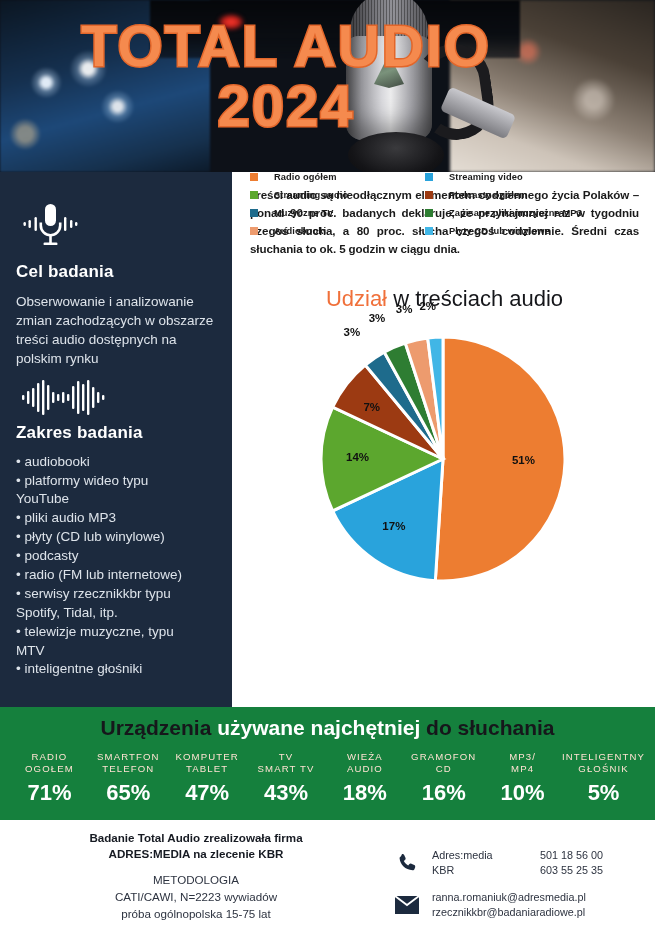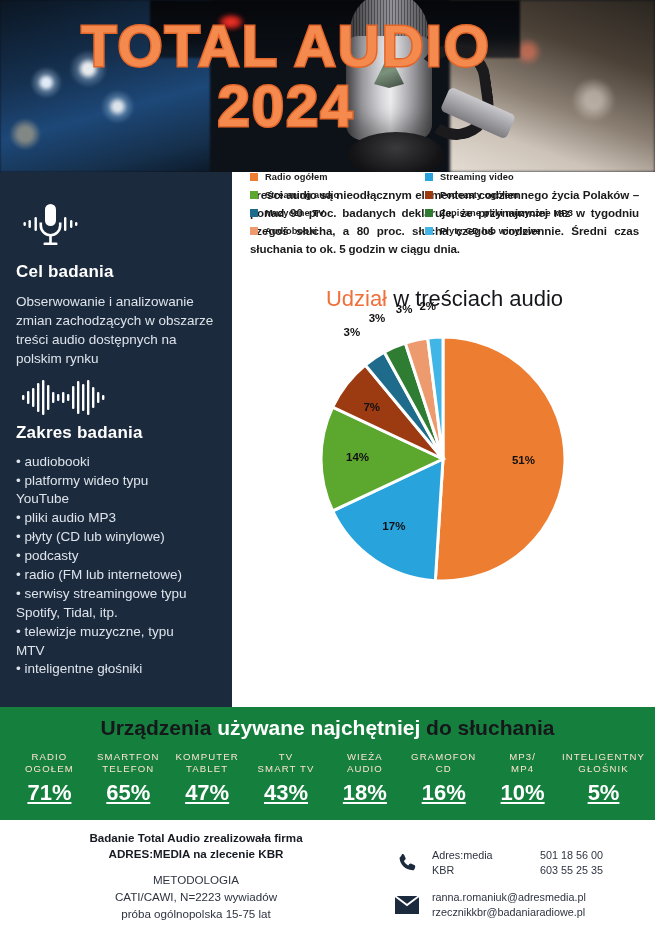--- a/index.html
+++ b/index.html
@@ -140,21 +140,21 @@
 
   .piebox { position: relative; width: 423px; height: 290px; margin-top: 2px; left:-18px; }
   .pielabel {
     position: absolute; font-size: 11.5px; font-weight: 700; color: #111;
   }
   .legend {
     position: absolute; left: 18px; top: 0; width: 400px;
     display: grid; grid-template-columns: 175px 225px;
     row-gap: 8px; column-gap: 0;
   }
-  .lg { display: flex; align-items: center; gap: 7px; }
+  .lg { display: flex; align-items: center; gap: 16px; }
   .sw { width: 8px; height: 8px; flex: 0 0 8px; }
   .lgt { font-size: 9.3px; font-weight: 700; color: #1b1b1b; letter-spacing: .1px; }
 
   
   .band {
     position: relative; width: 655px; height: 113px;
     background: #15803d; padding-top: 9px;
   }
   .band-title {
     text-align: center; font-size: 21px; font-weight: 700; color: #16171b;
@@ -164,21 +164,21 @@
     display: flex; align-items: flex-start; justify-content: space-between;
     padding: 11px 10px 0 10px;
   }
   .dev { flex: 1; text-align: center; }
   .dev-l {
     font-size: 9.6px; color: #ffe2d3; letter-spacing: 1.1px;
     line-height: 1.28; font-weight: 400; white-space: pre-line;
     text-transform: uppercase; min-height: 26px;
   }
   .dev-v {
-    font-size: 22px; font-weight: 700; color: #ffffff; margin-top: 3px; text-decoration: underline;
+    font-size: 22px; font-weight: 700; color: #ffffff; margin-top: 3px;
   }
 
   
   .footer { position: relative; width: 655px; height: 107px; background:#fff; display:flex; }
   .f-left { width: 392px; padding: 10px 8px 0 8px; text-align: center; }
   .f-bold { font-size: 11.6px; font-weight: 700; color:#161a22; line-height: 1.42; }
   .f-meth { margin-top: 9px; font-size: 11.6px; color:#2d3340; line-height: 1.45; }
   .f-right { width: 263px; padding: 28px 6px 0 0; }
   .f-row { display: flex; align-items: center; gap: 10px; margin-bottom: 11px; }
   .f-ico { width: 30px; flex: 0 0 30px; display:flex; justify-content:center; }
@@ -258,21 +258,21 @@
       </span>
       <div class="side-h">Zakres badania</div>
       <div class="side-list">
         <div>• audiobooki</div>
         <div>• platformy wideo typu
 YouTube</div>
         <div>• pliki audio MP3</div>
         <div>• płyty (CD lub winylowe)</div>
         <div>• podcasty</div>
         <div>• radio (FM lub internetowe)</div>
-        <div>• serwisy streamingowe typu
+        <div>• serwisy rzecznikkbr typu
 Spotify, Tidal, itp.</div>
         <div>• telewizje muzyczne, typu
 MTV</div>
         <div>• inteligentne głośniki</div>
       </div>
     </div>
 
     <div class="content">
       <div class="intro">Treści audio są nieodłącznym elementem codziennego życia Polaków – ponad 90 proc. badanych deklaruje, że przynajmniej raz w tygodniu czegoś słucha, a 80 proc. słucha czegoś codziennie. Średni czas słuchania to ok. 5 godzin w ciągu dnia.</div>
       <div class="chart-title"><span class="hi">Udział</span><span> w treściach audio</span></div>

